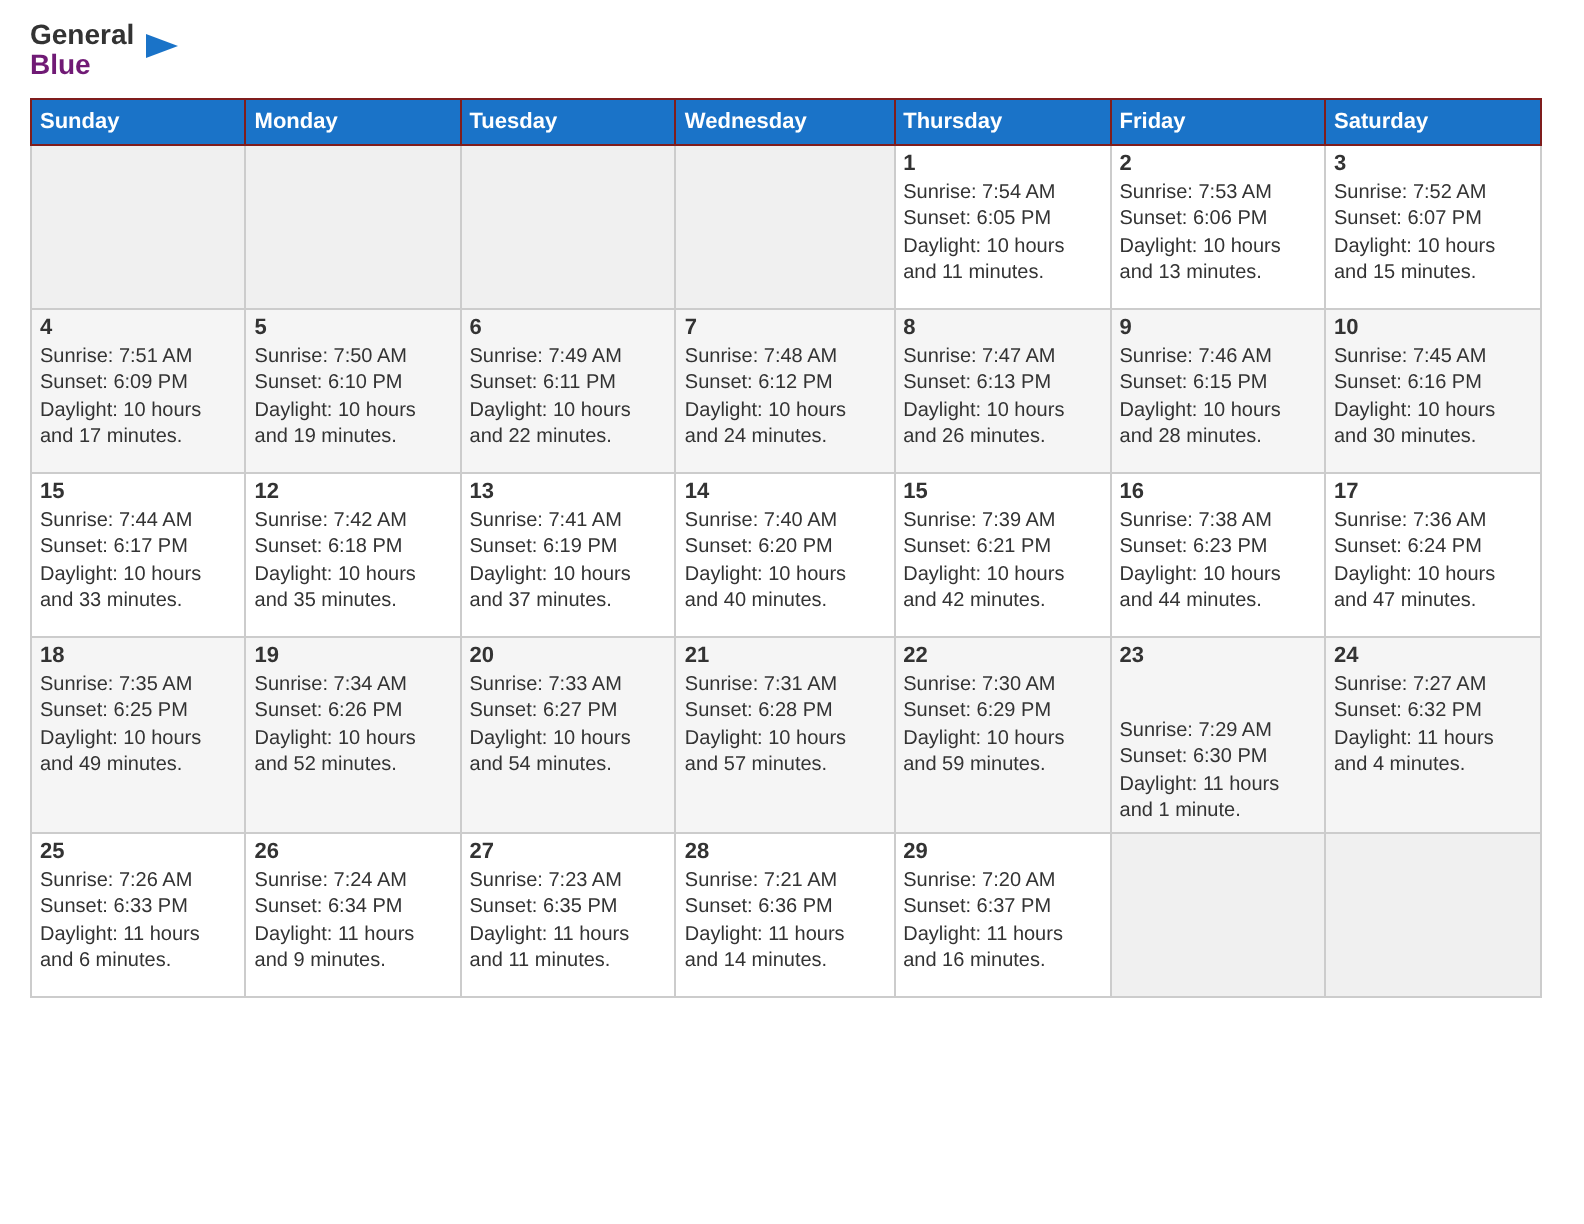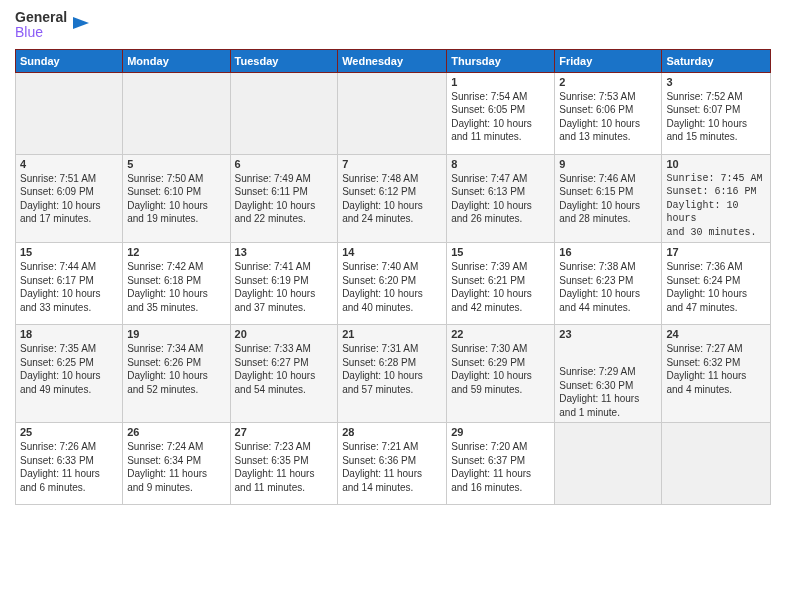--- a/index.html
+++ b/index.html
@@ -86,21 +86,21 @@
     }
   </style>
 </head>
 <body>
 
 <div class="container">
   <div class="header">
     <div class="logo" style="display: flex; align-items: center;">
     <div style="display:flex;flex-direction:column;line-height:1.1;">
       <span style="font-size:14px;font-weight:bold;color:#333;">General</span>
-      <span style="font-size:14px;font-weight:normal;color:#8b5cf6;">Blue</span>
+      <span style="font-size:14px;font-weight:bold;color:#701a75;">Blue</span>
     </div>
     <svg width="20" height="20" viewBox="0 0 20 20" style="margin-left:2px;margin-top:-5px;">
       <polygon points="2,4 18,10 2,16" fill="#1a73c8"></polygon>
     </svg>
   </div>
     <div class="title-section">
       <div class="month-title"></div>
       <div class="location"></div>
     </div>
   </div>
@@ -183,21 +183,21 @@
           </td>
           <td>
             <div class="day-number">9</div>
             <div class="day-info" style="white-space: pre-line;">Sunrise: 7:46 AM
 Sunset: 6:15 PM
 Daylight: 10 hours
 and 28 minutes.</div>
           </td>
           <td>
             <div class="day-number">10</div>
-            <div class="day-info" style="white-space: pre-line; font-family: Liberation Mono, monospace;">Sunrise: 7:45 AM
+            <div class="day-info" style="white-space: pre-line;">Sunrise: 7:45 AM
 Sunset: 6:16 PM
 Daylight: 10 hours
 and 30 minutes.</div>
           </td>
         </tr>
         <tr>
           <td>
             <div class="day-number">15</div>
             <div class="day-info" style="white-space: pre-line;">Sunrise: 7:44 AM
 Sunset: 6:17 PM

